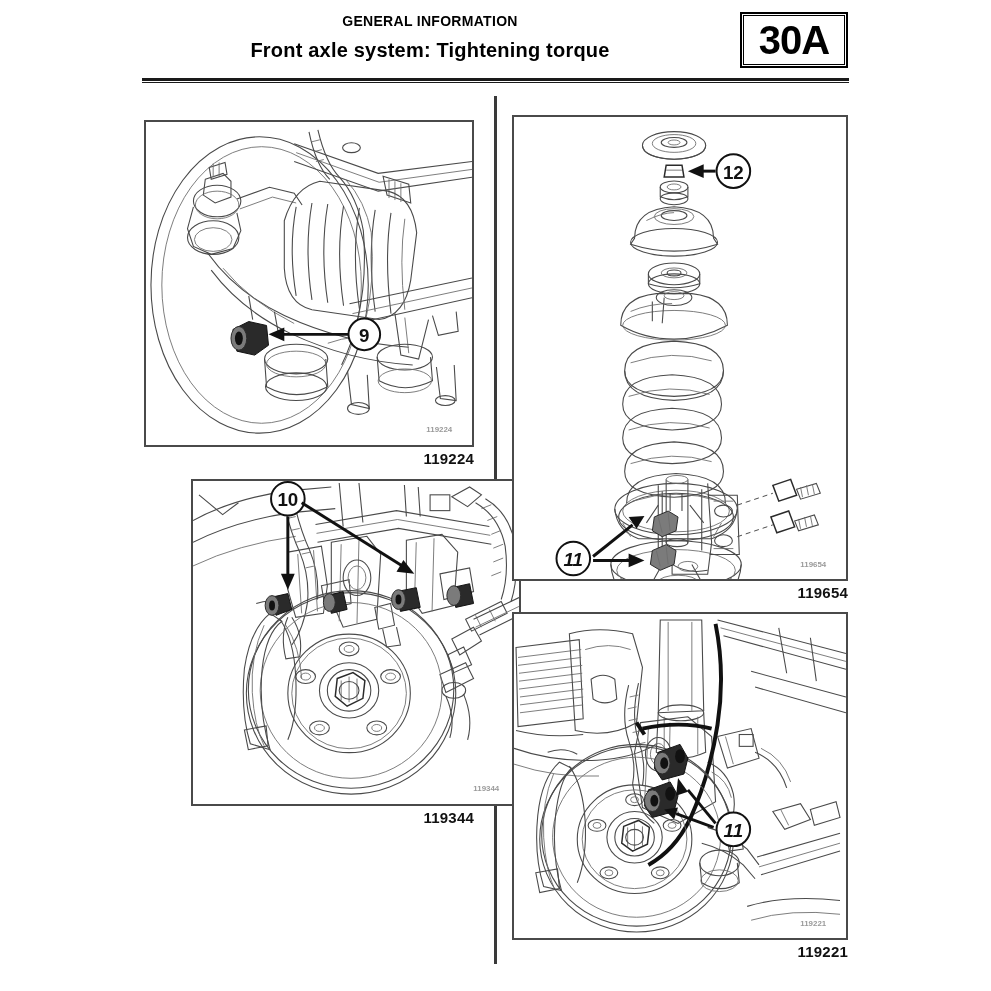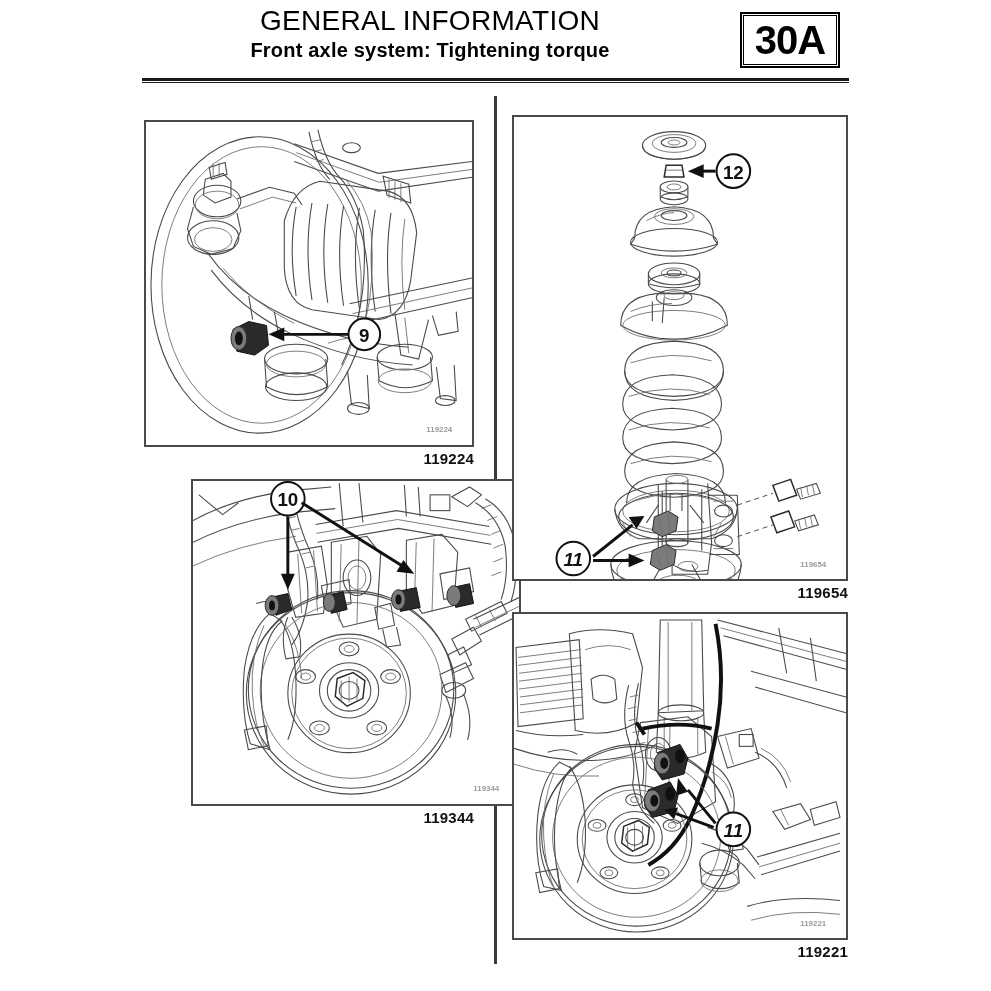--- a/index.html
+++ b/index.html
@@ -23,38 +23,38 @@
     width: 991px;
     height: 92px;
   }
   .header-titles {
     position: absolute;
     left: 140px; top: 8px;
     width: 580px;
     text-align: center;
   }
   .title-main {
-    font-size: 28px;
-    font-weight: normal;
+    font-size: 14px;
+    font-weight: bold;
     letter-spacing: 0.3px;
     line-height: 26px;
     white-space: nowrap;
   }
   .title-sub {
     font-size: 20px;
     font-weight: bold;
     letter-spacing: 0.2px;
     line-height: 26px;
     margin-top: 3px;
     white-space: nowrap;
   }
   .section-badge {
     position: absolute;
     left: 740px; top: 12px;
-    width: 100px;
+    width: 108px;
     height: 56px;
     border: 2px solid #000;
     background: #fff;
     box-sizing: border-box;
     padding: 1px;
   }
   .section-badge-inner {
     width: 100%;
     height: 100%;
     border: 1px solid #000;

